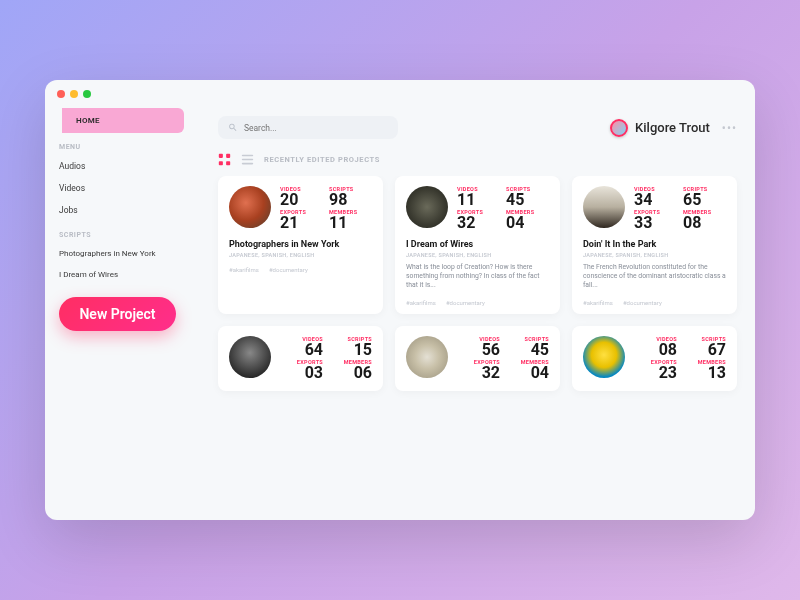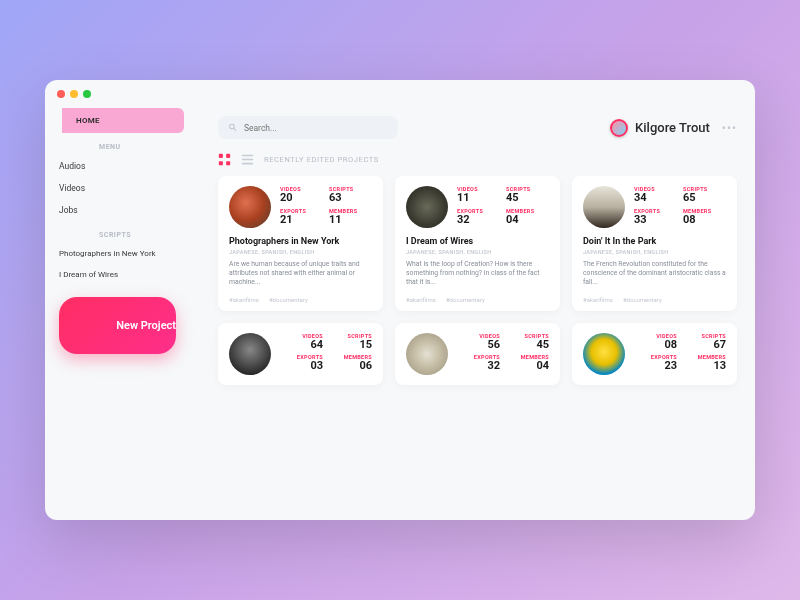--- a/index.html
+++ b/index.html
@@ -44,46 +44,44 @@
     border-radius: 0 6px 6px 0;
     margin-right: 6px;
     margin-left: 17px;
   }
   .section-label {
     padding: 10px 14px 4px;
     color: #b8bcc4;
     font-size: 7px;
     font-weight: 700;
     letter-spacing: 0.5px;
-    margin-left: 40px;
   }
   .menu-item {
     padding: 6px 14px;
     color: #3a3a3a;
     font-size: 8.5px;
     cursor: pointer;
   }
   .proj-item {
     padding: 6px 14px;
     color: #3a3a3a;
     font-size: 8px;
     cursor: pointer;
   }
   .new-project {
     margin: 12px 14px 0;
     background: linear-gradient(135deg,#ff2e63,#ff2e8b);
     color: #fff;
     border: none;
     border-radius: 18px;
-    padding: 22px 0;
-    font-size: 11px;
+    padding: 9px 0;
+    font-size: 14px;
     font-weight: 600;
     cursor: pointer;
     box-shadow: 0 6px 16px rgba(255,46,99,0.35);
-    text-align: right;
   }
   .main { flex:1; display:flex; flex-direction:column; overflow:hidden; }
   .topbar {
     display: flex; align-items: center;
     padding: 8px 18px 10px 28px;
     gap: 12px;
   }
   .search {
     flex: 0 0 180px;
     background: #eef1f5;
@@ -109,21 +107,21 @@
   .username { font-size:13px; color:#2b2b2b; font-weight:500; }
   .more-dots { color:#c4c8d0; font-size:12px; letter-spacing:1px; cursor:pointer; }
   .section-head {
     display:flex; align-items:center; gap:10px;
     padding: 4px 18px 10px 28px;
   }
   .view-icon { width:13px; height:13px; cursor:pointer; }
   .grid-icon rect{fill:#ff2e63;}
   .list-icon rect{fill:#c8ccd4;}
   .section-title {
-    font-size:7.5px; font-weight:400; letter-spacing:0.6px;
+    font-size:7.5px; font-weight:700; letter-spacing:0.6px;
     color:#b8bcc4;
   }
   .cards {
     flex:1; overflow:hidden;
     padding: 0 18px 0 28px;
     display:grid;
     grid-template-columns: repeat(3, 1fr);
     gap: 12px;
     align-content: start;
   }
@@ -151,21 +149,21 @@
     flex:1;
     display:grid;
     grid-template-columns: 1fr 1fr;
     gap: 1px 6px;
   }
   .stat-label {
     font-size:5.5px; font-weight:700; letter-spacing:0.3px;
     color:#ff2e63;
   }
   .stat-val {
-    font-size:11px; font-weight:700; color:#1a1a1a;
+    font-size:16px; font-weight:700; color:#1a1a1a;
     line-height:1;
   }
   .card-title {
     margin-top:8px;
     font-size:9px; font-weight:700; color:#1a1a1a;
   }
   .card-langs {
     margin-top:3px;
     font-size:5.5px; font-weight:600; letter-spacing:0.3px; color:#c4c8d0;
   }
@@ -240,35 +238,34 @@
           <div class="card">
     <div class="card-top">
       <div class="thumb c0"></div>
       <div class="stats">
         <div>
                   <div class="stat-label">VIDEOS</div>
                   <div class="stat-val">20</div>
                 </div>
         <div>
                   <div class="stat-label">SCRIPTS</div>
-                  <div class="stat-val">63</div>
+                  <div class="stat-val">98</div>
                 </div>
         <div>
                   <div class="stat-label">EXPORTS</div>
                   <div class="stat-val">21</div>
                 </div>
         <div>
                   <div class="stat-label">MEMBERS</div>
                   <div class="stat-val">11</div>
                 </div>
       </div>
     </div>
     <div class="card-title">Photographers in New York</div>
     <div class="card-langs">JAPANESE, SPANISH, ENGLISH</div>
-    <div class="card-desc">Are we human because of unique traits and attributes not shared with either animal or machine...</div>
     <div class="card-tags">
               <span>#akarifilms</span>
               <span>#documentary</span>
             </div>
           </div>
           <div class="card">
     <div class="card-top">
       <div class="thumb c1"></div>
       <div class="stats">
         <div>

